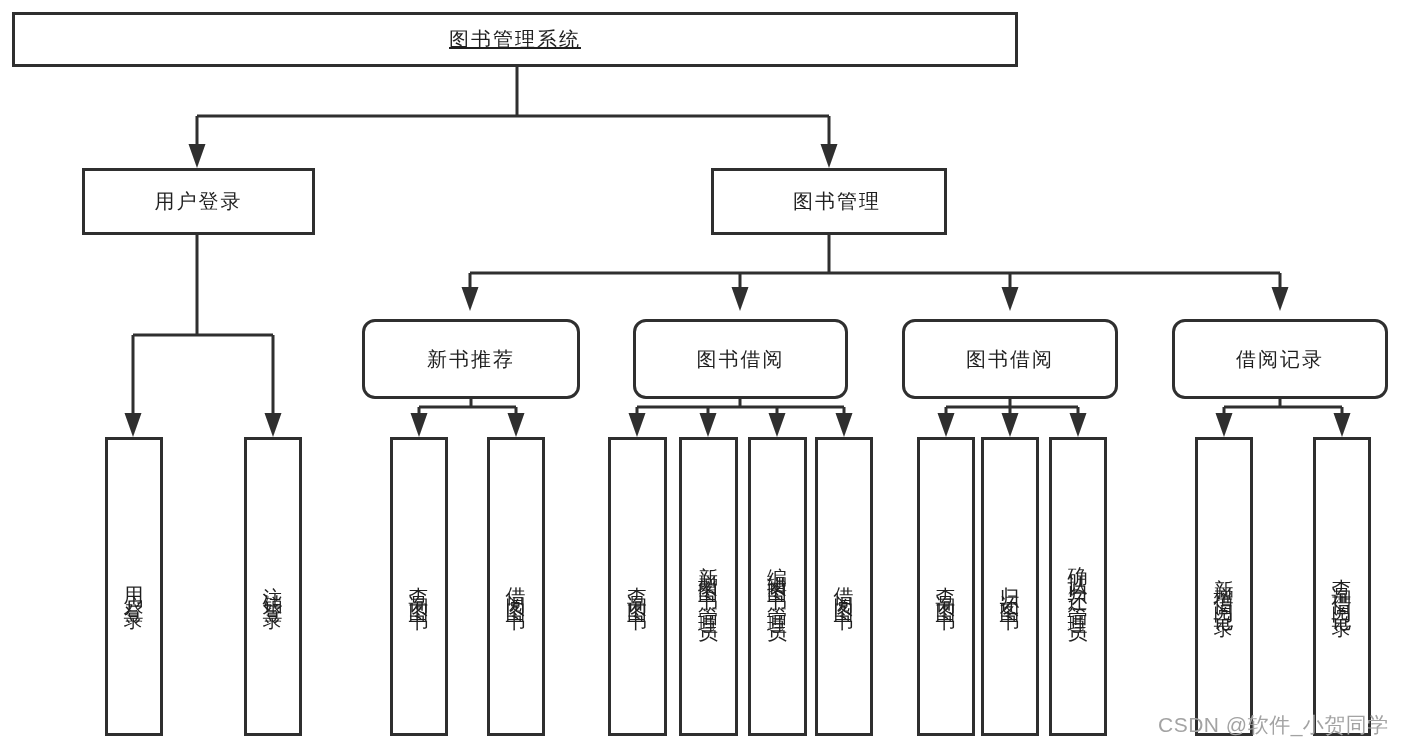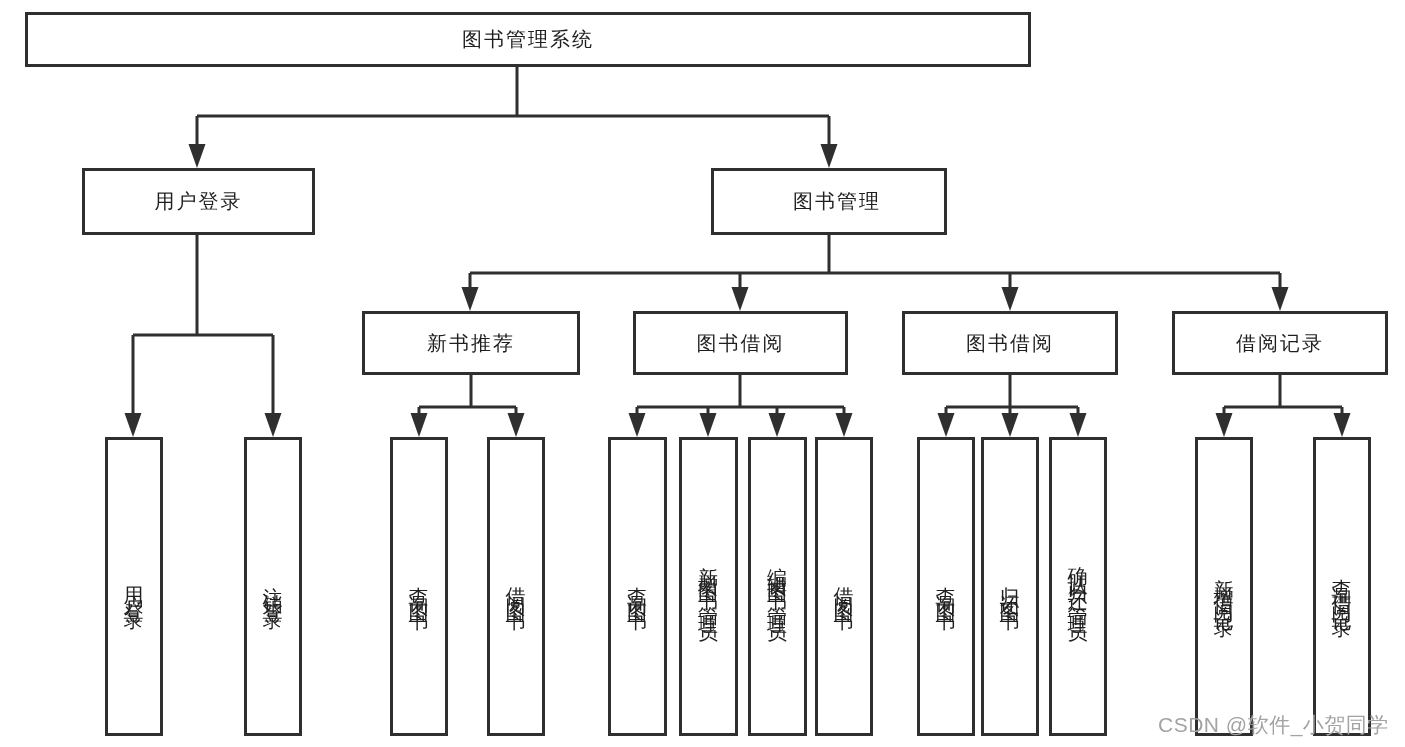--- a/index.html
+++ b/index.html
@@ -26,24 +26,24 @@
   .v{top:437px;width:58px;height:299px;}
   .v .vtext{
     writing-mode:vertical-rl;
     text-orientation:mixed;
     font-size:20px;
     letter-spacing:8px;
     line-height:1;
     white-space:nowrap;
   }
   
-  .n-root{left:25px;top:12px;width:1006px;height:55px;}
+  .n-root{left:12px;top:12px;width:1006px;height:55px;text-decoration:underline;}
   .n-login{left:82px;top:168px;width:233px;height:67px;}
   .n-mgmt{left:711px;top:168px;width:236px;height:67px;padding-left:16px;}
-  .l3{top:311px;height:64px;}
+  .l3{top:319px;height:80px;border-radius:13px;}
   .n-nb{left:362px;width:218px;}
   .n-bb{left:633px;width:215px;}
   .n-cb{left:902px;width:216px;}
   .n-br{left:1172px;width:216px;}
   .lf-a1{left:105px;} .lf-a2{left:244px;}
   .lf-b1{left:390px;} .lf-b2{left:487px;}
   .lf-c1{left:608px;width:59px;} .lf-c2{left:679px;width:59px;}
   .lf-c3{left:748px;width:59px;} .lf-c4{left:815px;}
   .lf-d1{left:917px;} .lf-d2{left:981px;} .lf-d3{left:1049px;}
   .lf-e1{left:1195px;} .lf-e2{left:1313px;}

